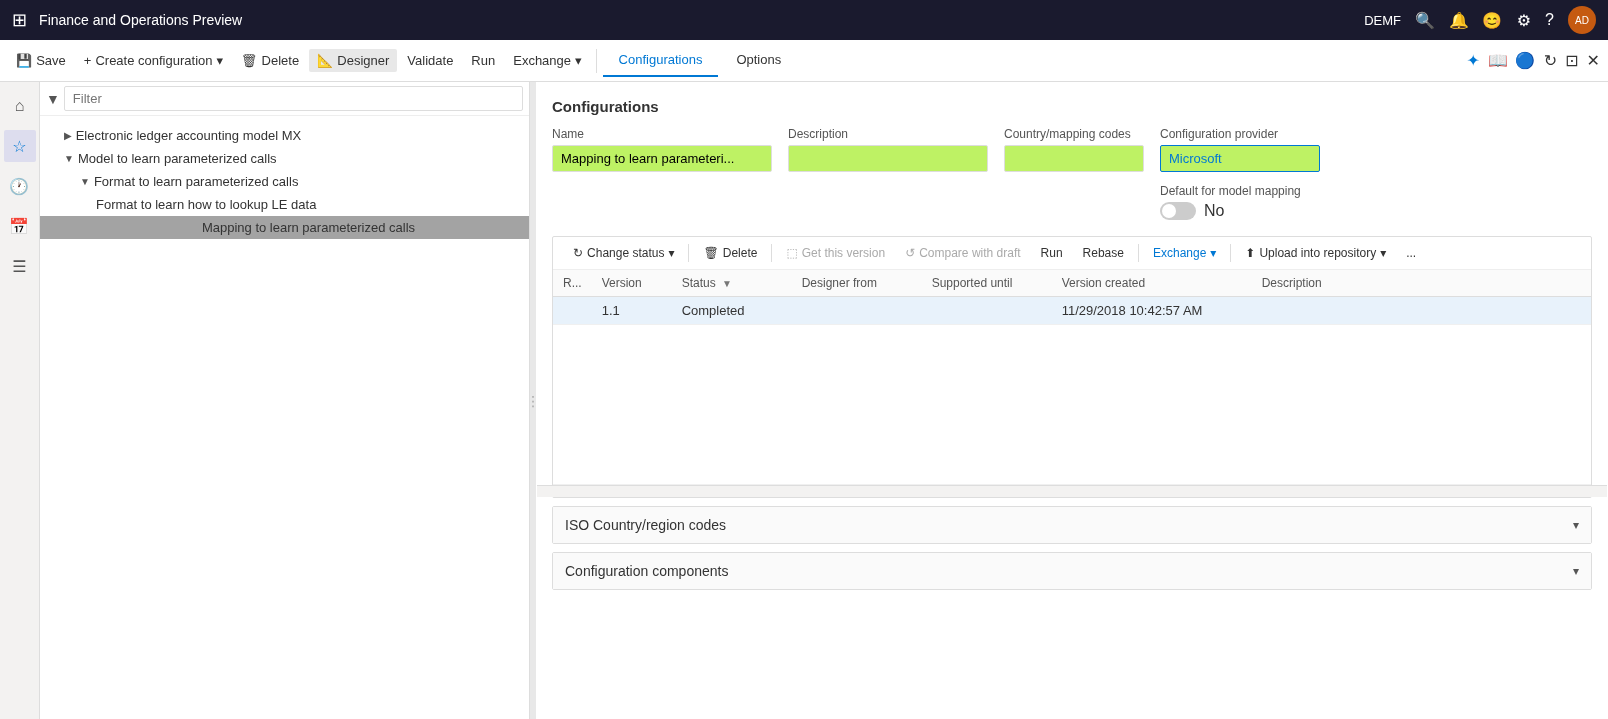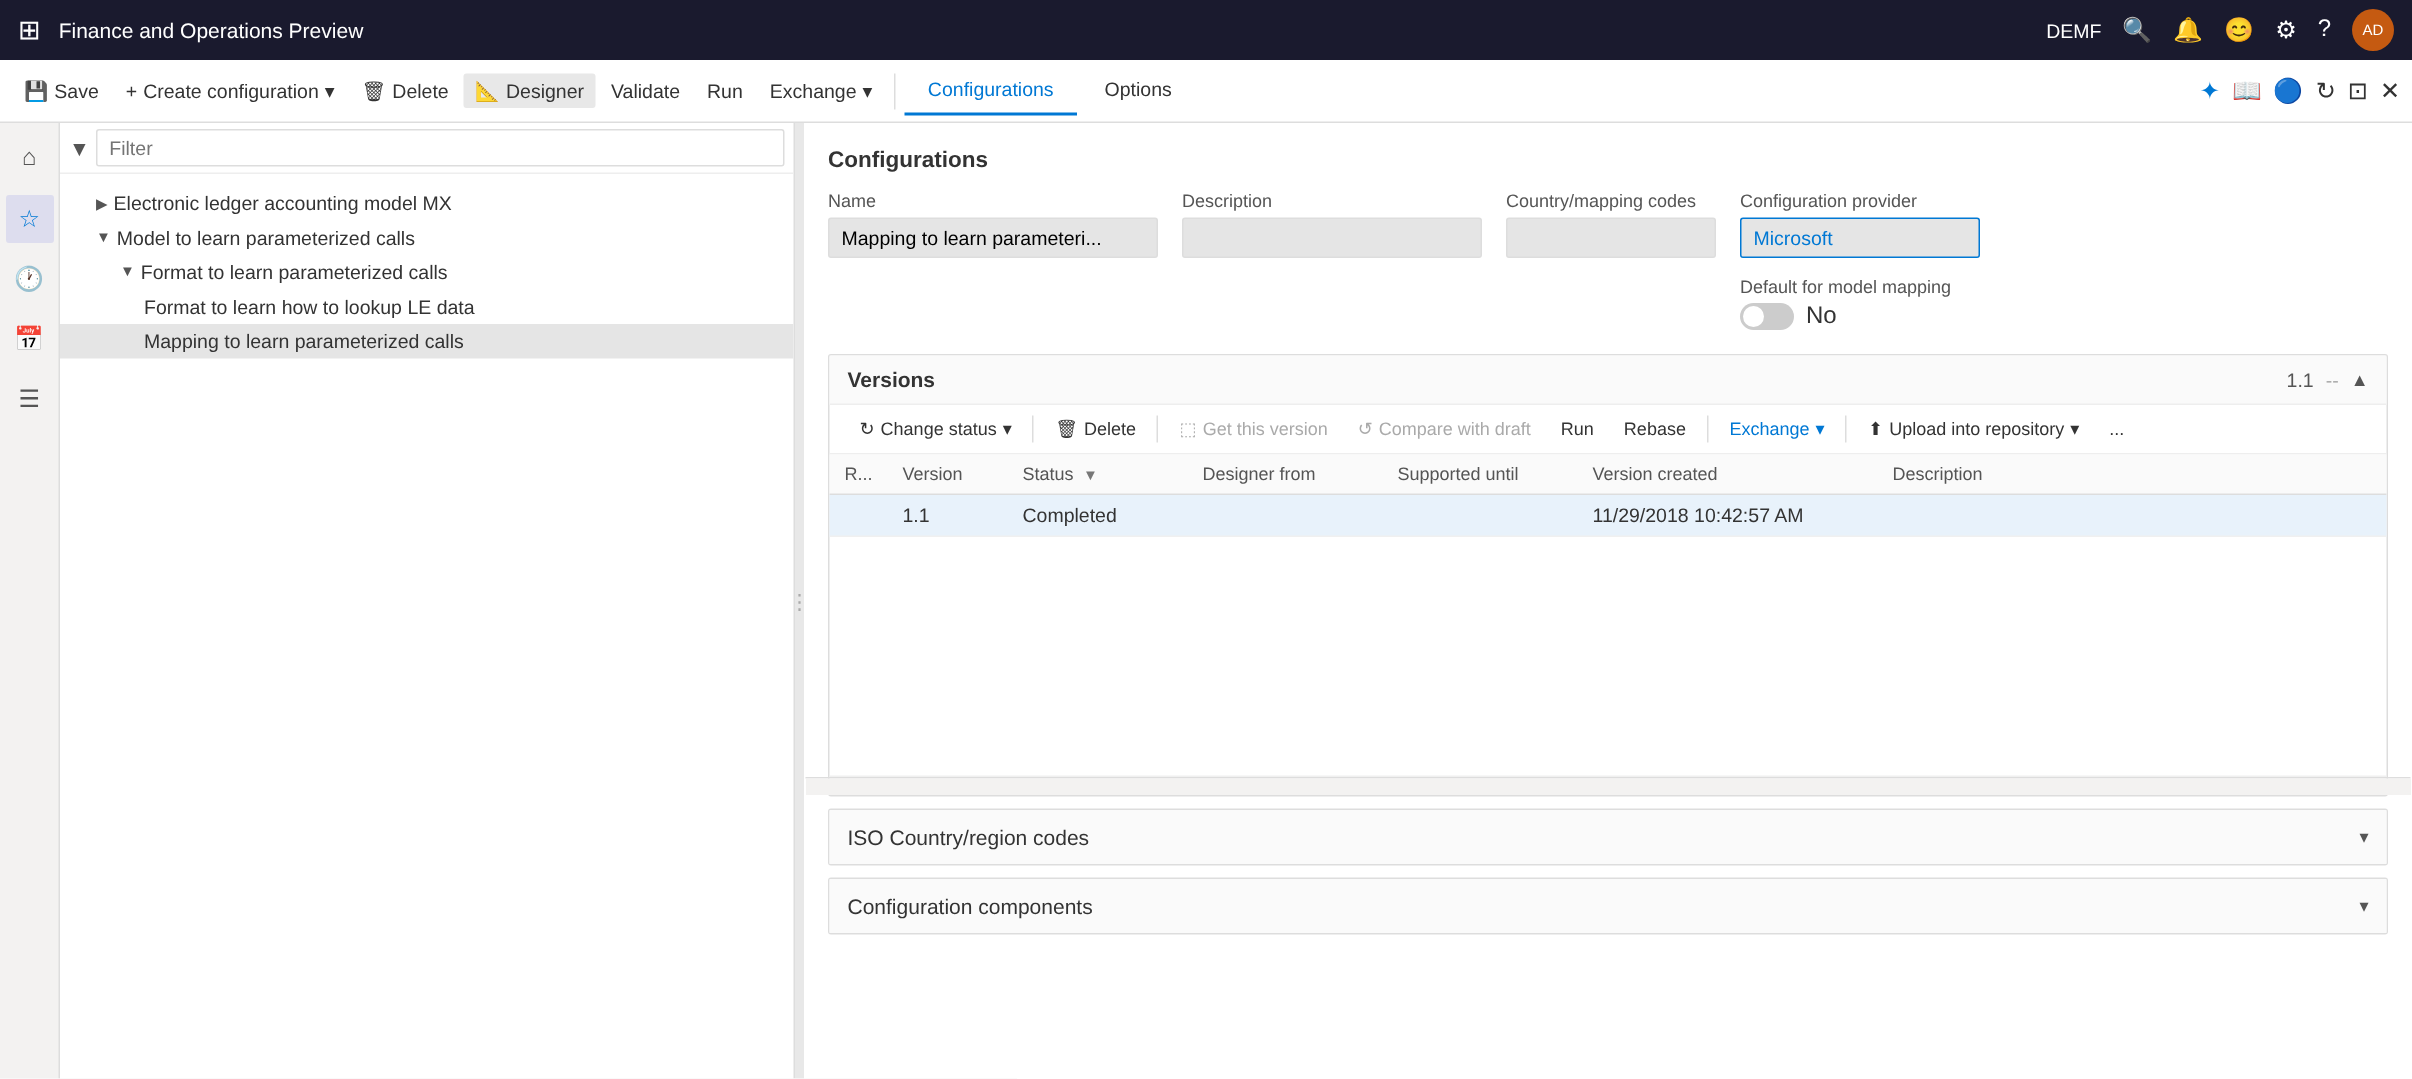--- a/index.html
+++ b/index.html
@@ -89,21 +89,21 @@
     .filter-input {
       flex: 1; border: 1px solid #ddd; padding: 4px 8px;
       font-size: 13px; border-radius: 2px;
     }
     .tree-content { flex: 1; overflow-y: auto; padding: 8px 0; }
     .tree-item {
       padding: 4px 8px 4px 16px;
       cursor: pointer; display: flex; align-items: center; gap: 4px;
       font-size: 13px; color: #333;
     }
-    .tree-item.selected { background: #e5e5e5; }
+    .tree-item.selected { background: #a3a3a3; justify-content: center; }
     .tree-item .chevron { font-size: 10px; color: #555; }
     .tree-indent-1 { padding-left: 24px; }
     .tree-indent-2 { padding-left: 40px; }
     .tree-indent-3 { padding-left: 56px; }
 
     
     .resize-handle {
       width: 6px; background: #e8e8e8; cursor: col-resize;
       display: flex; align-items: center; justify-content: center;
     }
@@ -119,21 +119,21 @@
 
     
     .section-title { font-size: 15px; font-weight: 600; margin-bottom: 12px; color: #333; }
 
     
     .form-row { display: flex; gap: 16px; margin-bottom: 16px; align-items: flex-start; }
     .form-group { display: flex; flex-direction: column; gap: 4px; }
     .form-label { font-size: 12px; color: #555; }
     .form-input {
       border: 1px solid #ddd; padding: 5px 8px; font-size: 13px;
-      border-radius: 2px; background: #e5e5e5; min-width: 120px;
+      border-radius: 2px; background: #bef264; min-width: 120px;
     }
     .form-input.wide { width: 220px; }
     .form-input.blue { color: #0078d4; border-color: #0078d4; }
     .toggle-row { display: flex; align-items: center; gap: 8px; margin-top: 4px; }
     .toggle {
       width: 36px; height: 18px; border-radius: 9px;
       background: #ddd; position: relative; cursor: pointer;
     }
     .toggle.off { background: #ccc; }
     .toggle-knob {
@@ -347,28 +347,20 @@
             <div class="toggle off">
               <div class="toggle-knob"></div>
             </div>
             <span class="toggle-label">No</span>
           </div>
         </div>
       </div>
     </div>
 
     <div class="versions-section">
-      <div class="versions-header">
-        <span class="versions-title">Versions</span>
-        <div class="versions-controls">
-          <span class="version-num">1.1</span>
-          <span style="color:#aaa;">--</span>
-          <span class="collapse-btn">▲</span>
-        </div>
-      </div>
 
       <div class="versions-toolbar">
         <button class="vtb-btn">
           <span>↻</span>
           <span>Change status</span>
           <span>▾</span>
         </button>
         <div class="vtb-sep"></div>
         <button class="vtb-btn">
           <span>🗑</span>

